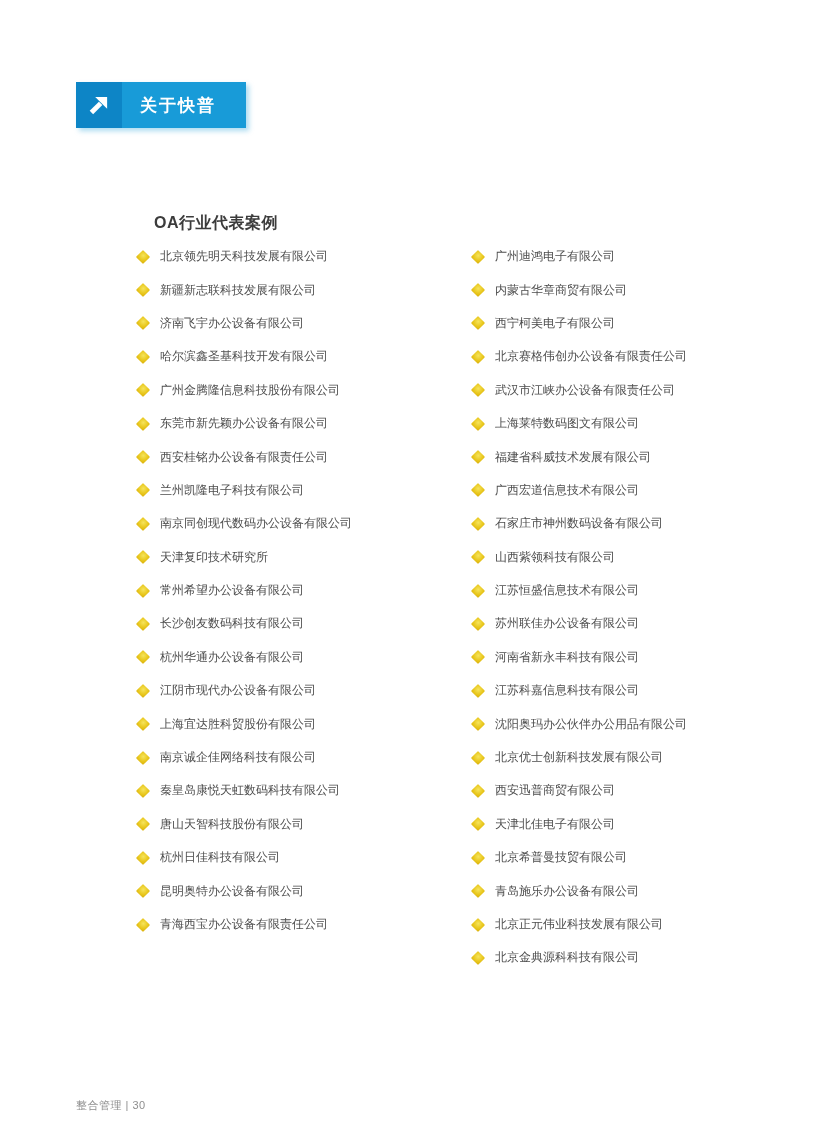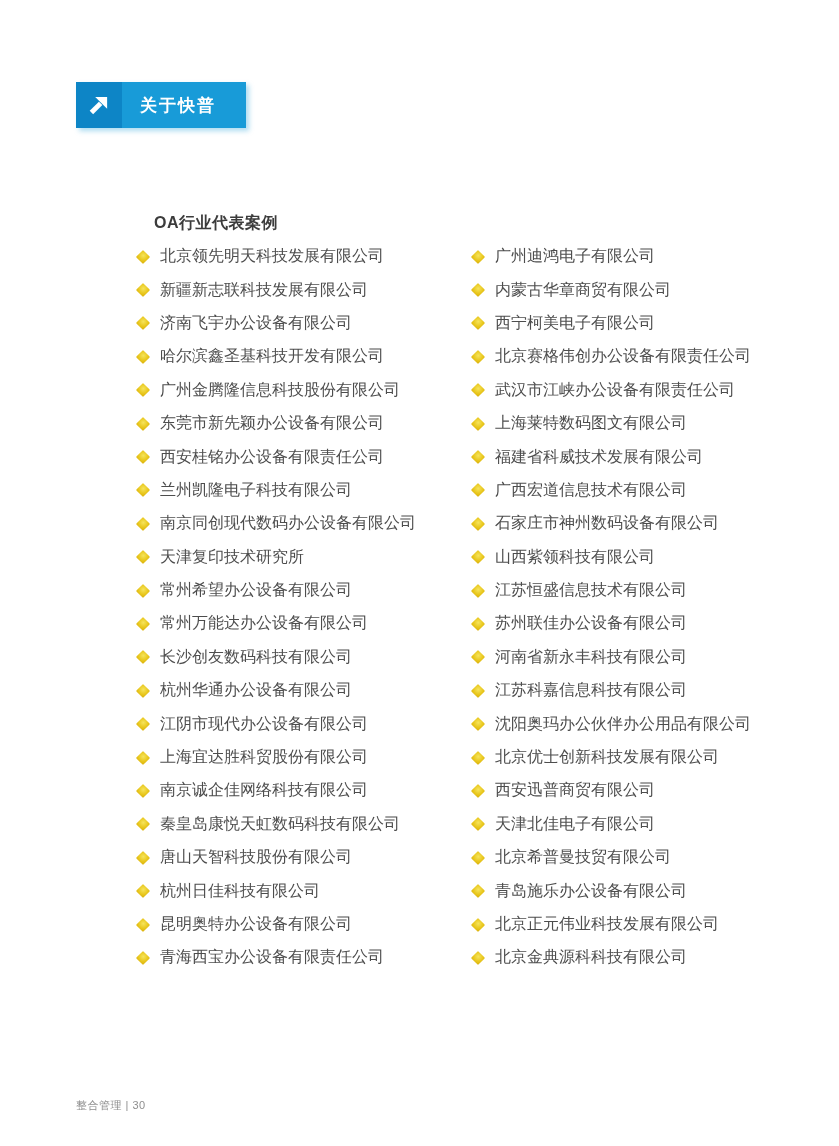--- a/index.html
+++ b/index.html
@@ -51,21 +51,21 @@
     display:flex;align-items:center;
   }
   .diamond{
     width:10px;height:10px;flex:0 0 auto;
     margin-right:12px;
     transform:rotate(45deg);
     border-radius:1px;
     background:radial-gradient(circle at 42% 38%, #f6e45c 0%, #e9c81f 55%, #d9ae0a 100%);
   }
   .company-name{
-    font-size:16px;color:#4d4d4d;
+    font-size:12px;color:#4d4d4d;
     white-space:nowrap;
   }
   
   .footer{
     position:absolute;left:76px;top:1098px;
     font-size:11px;color:#8f8f8f;letter-spacing:0.5px;
   }
 </style>
 </head>
 <body>
@@ -125,24 +125,20 @@
         <li class="company-item">
           <span class="diamond"></span>
           <span class="company-name">天津复印技术研究所</span>
         </li>
         <li class="company-item">
           <span class="diamond"></span>
           <span class="company-name">常州希望办公设备有限公司</span>
         </li>
         <li class="company-item">
           <span class="diamond"></span>
-          <span class="company-name">常州万能达办公设备有限公司</span>
-        </li>
-        <li class="company-item">
-          <span class="diamond"></span>
           <span class="company-name">长沙创友数码科技有限公司</span>
         </li>
         <li class="company-item">
           <span class="diamond"></span>
           <span class="company-name">杭州华通办公设备有限公司</span>
         </li>
         <li class="company-item">
           <span class="diamond"></span>
           <span class="company-name">江阴市现代办公设备有限公司</span>
         </li>

